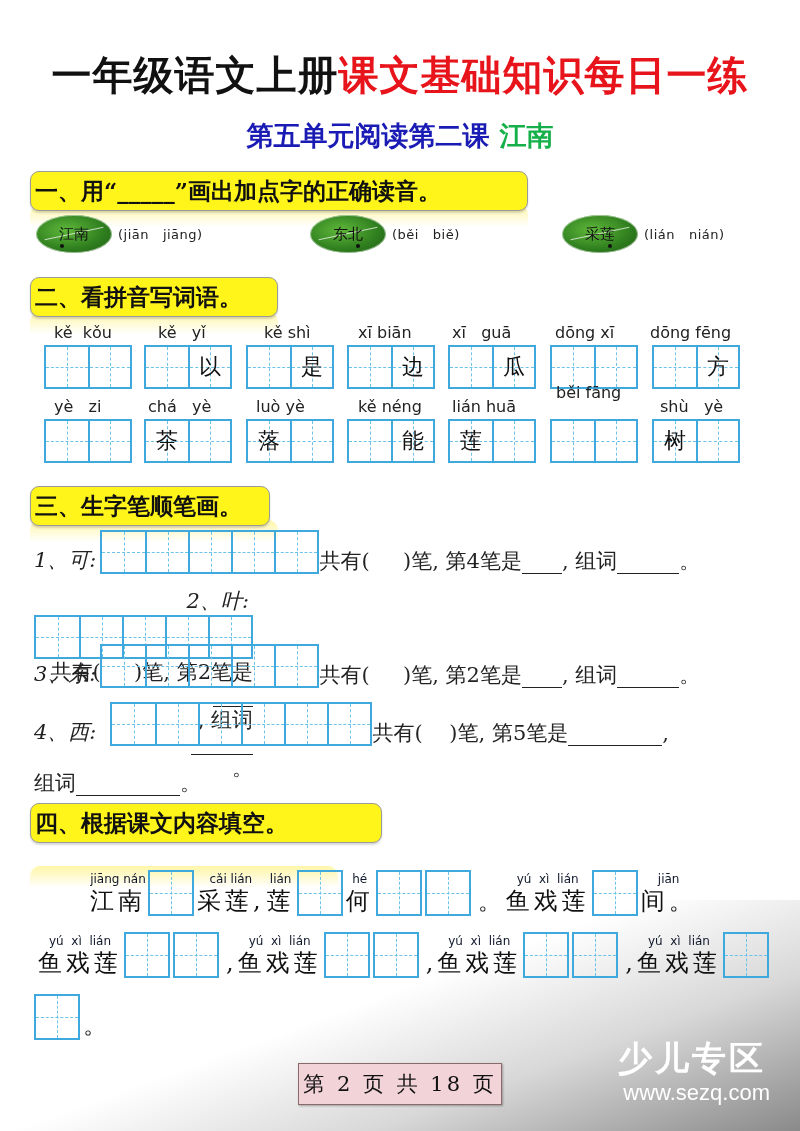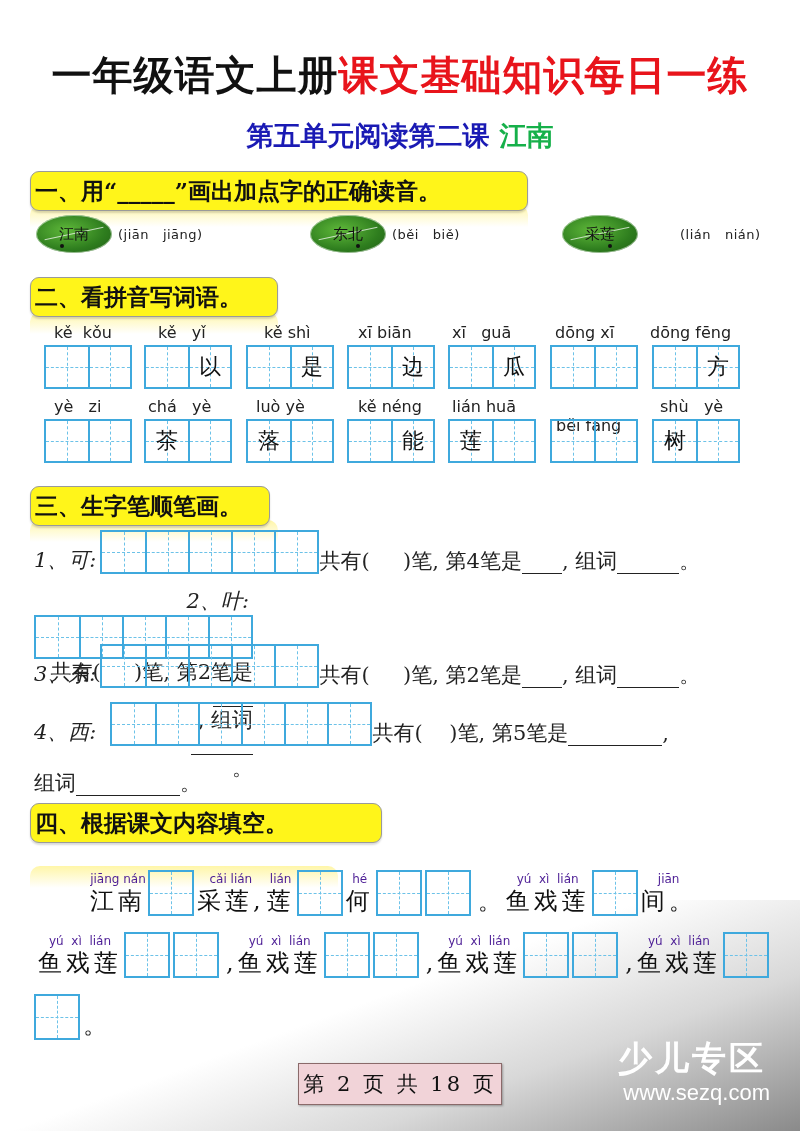--- a/index.html
+++ b/index.html
@@ -79,21 +79,21 @@
   .stroke-cell { position: relative; width: 43px; height: 100%; }
   .stroke-cell + .stroke-cell { border-left: 2px solid #3fa9dd; }
   .stroke-cell::before { content: ""; position: absolute; left: 0; right: 0; top: 50%; border-top: 1px dashed #6cc2e8; }
   .stroke-cell::after { content: ""; position: absolute; top: 0; bottom: 0; left: 50%; border-left: 1px dashed #6cc2e8; }
   .stroke-text { font-family: "DejaVu Serif", serif; margin-left: 0; line-height: 26px; }
   .blank { display: inline-block; border-bottom: 1.5px solid #222; height: 22px; vertical-align: baseline; }
 
   
   .fill-line { position: absolute; display: flex; align-items: flex-end; }
   .fill-word { display: flex; flex-direction: column; align-items: center; margin-right: 2px; }
-  .fill-py { font-size: 12px; color: #4c1d95; white-space: pre; line-height: 14px; }
+  .fill-py { font-size: 12px; color: #0f172a; white-space: pre; line-height: 14px; }
   .fill-hz { font-family: "DejaVu Serif", serif; font-size: 24px; color: #111; letter-spacing: 4px; line-height: 30px; }
   .sq { position: relative; width: 46px; height: 46px; border: 2px solid #3fa9dd; margin-right: 3px; }
   .sq::before { content: ""; position: absolute; left: 0; right: 0; top: 50%; border-top: 1px dashed #6cc2e8; }
   .sq::after { content: ""; position: absolute; top: 0; bottom: 0; left: 50%; border-left: 1px dashed #6cc2e8; }
   .punct { font-family: "DejaVu Serif", serif; font-size: 24px; line-height: 30px; margin: 0 4px; }
 
   .page-num {
     position: absolute; left: 298px; top: 1063px; width: 204px; height: 42px;
     background: #f1d3d8; border: 1px solid #8a6a6a; box-shadow: 1px 1px 2px rgba(0,0,0,0.3);
     font-family: "DejaVu Serif", serif; font-size: 21px; text-align: center; line-height: 40px; color: #111;
@@ -124,21 +124,21 @@
     </div>
   <span class="pinyin-opts">(jiān   jiāng)</span>
 </div>
 <div class="leaf-item" style="left:310px;">
   <div class="leaf">
       <span>东北</span>
       <i class="dot" style="left:46px"></i>
     </div>
   <span class="pinyin-opts">(běi   biě)</span>
 </div>
-<div class="leaf-item" style="left:562px;gap:36px;">
+<div class="leaf-item" style="left:562px;">
   <div class="leaf">
       <span>采莲</span>
       <i class="dot" style="left:46px"></i>
     </div>
   <span class="pinyin-opts">(lián   nián)</span>
 </div>
 
 <div class="sec-glow" style="top:312px;width:248px;"></div>
 <div class="sec-head" style="top:277px;width:248px;">二、看拼音写词语。</div>
 
@@ -255,21 +255,21 @@
 <div class="py-label" style="left:452px;top:397px;">lián huā</div>
 <div class="tz-pair" style="left:448px;top:419px;">
     <div class="tz-cell">
       <span>莲</span>
     </div>
     <div class="tz-cell">
       <span></span>
     </div>
   </div>
 
-<div class="py-label" style="left:556px;top:416px;text-align:right;">běi fāng</div>
+<div class="py-label" style="left:556px;top:383px;text-align:right;">běi fāng</div>
 <div class="tz-pair" style="left:550px;top:419px;">
     <div class="tz-cell">
       <span></span>
     </div>
     <div class="tz-cell">
       <span></span>
     </div>
   </div>
 
 <div class="py-label" style="left:660px;top:397px;">shù   yè</div>

